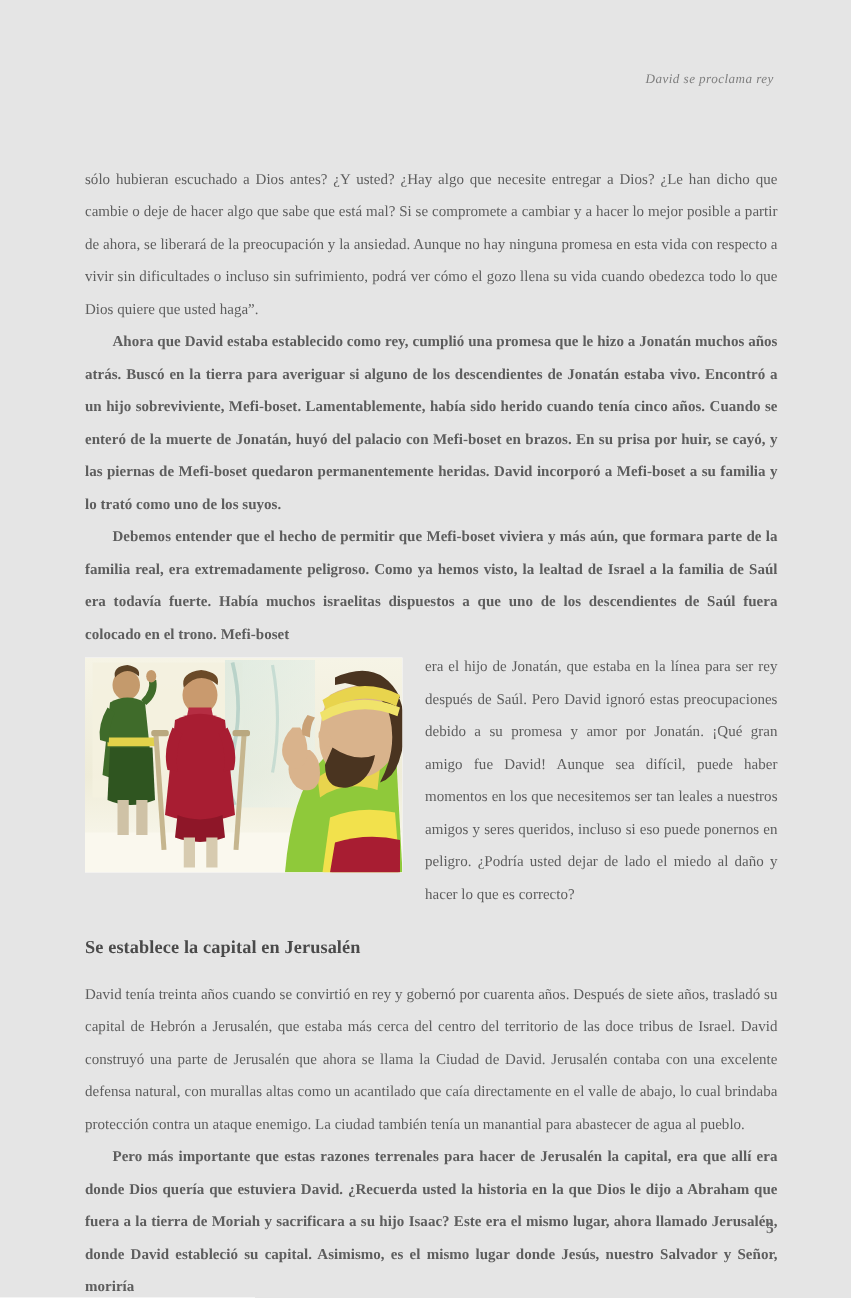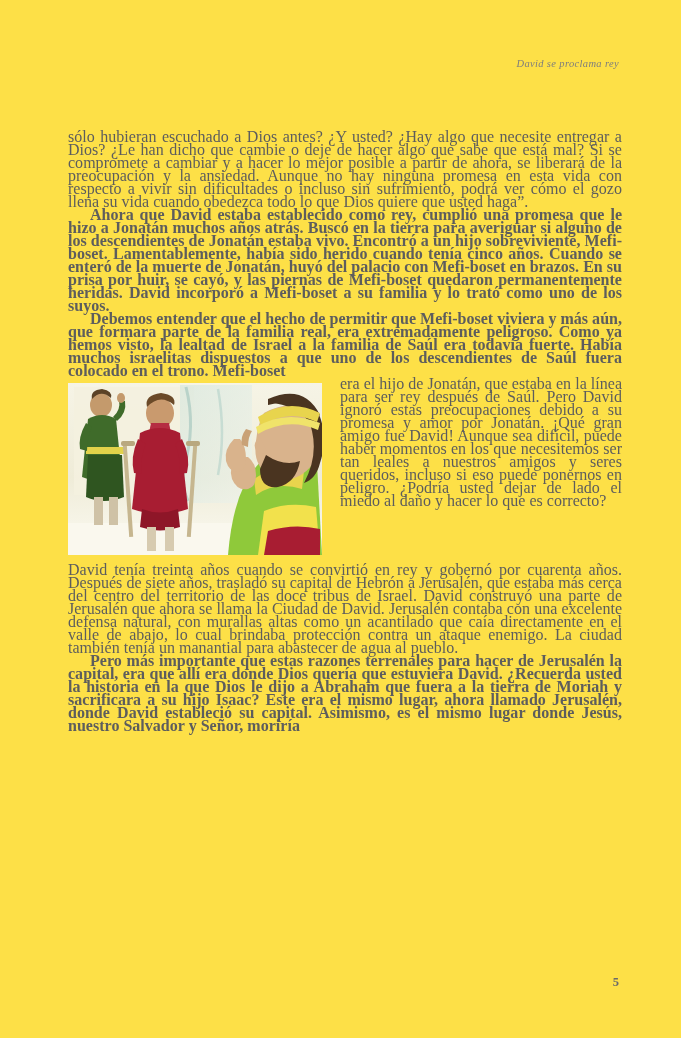--- a/index.html
+++ b/index.html
@@ -7,21 +7,21 @@
     padding: 0;
     background: #ffffff;
   }
   body {
     font-family: "Liberation Serif", "DejaVu Serif", serif;
   }
   .page {
     position: relative;
     width: 681px;
     height: 1038px;
-    background: #fde047;
+    background: #e5e5e5;
     overflow: hidden;
     box-sizing: border-box;
   }
   
   .running-head {
     position: absolute;
     top: 58px;
     right: 62px;
     font-style: italic;
     font-size: 10.5px;
@@ -31,22 +31,22 @@
   }
   
   .column {
     position: absolute;
     left: 68px;
     top: 130px;
     width: 554px;
   }
   p.body-text {
     margin: 0;
-    font-size: 16px;
-    line-height: 13px;
+    font-size: 12px;
+    line-height: 26px;
     text-align: justify;
     color: #5d5d5d;
     letter-spacing: 0.02px;
     -webkit-font-smoothing: antialiased;
   }
   p.body-text.indent {
     text-indent: 22px;
     font-weight: bold;
   }
   p.body-text + p.body-text {
@@ -179,20 +179,21 @@
             <path d="M178 46 q-6 8 -4 16 l6 2 q0 -10 4 -16z" fill="#c9a277"></path>
           </g>
 
           <rect x="0" y="0" width="254" height="172" fill="none"></rect>
         </svg>
       </div>
 
       <p class="body-text">era el hijo de Jonatán, que estaba en la línea para ser rey después de Saúl. Pero David ignoró estas preocupaciones debido a su promesa y amor por Jonatán. ¡Qué gran amigo fue David! Aunque sea difícil, puede haber momentos en los que necesitemos ser tan leales a nuestros amigos y seres queridos, incluso si eso puede ponernos en peligro. ¿Podría usted dejar de lado el miedo al daño y hacer lo que es correcto?</p>
     </div>
 
+    <h2 class="section-heading">Se establece la capital en Jerusalén</h2>
 
     <p class="body-text">David tenía treinta años cuando se convirtió en rey y gobernó por cuarenta años. Después de siete años, trasladó su capital de Hebrón a Jerusalén, que estaba más cerca del centro del territorio de las doce tribus de Israel. David construyó una parte de Jerusalén que ahora se llama la Ciudad de David. Jerusalén contaba con una excelente defensa natural, con murallas altas como un acantilado que caía directamente en el valle de abajo, lo cual brindaba protección contra un ataque enemigo. La ciudad también tenía un manantial para abastecer de agua al pueblo.</p>
 
     <p class="body-text indent">Pero más importante que estas razones terrenales para hacer de Jerusalén la capital, era que allí era donde Dios quería que estuviera David. ¿Recuerda usted la historia en la que Dios le dijo a Abraham que fuera a la tierra de Moriah y sacrificara a su hijo Isaac? Este era el mismo lugar, ahora llamado Jerusalén, donde David estableció su capital. Asimismo, es el mismo lugar donde Jesús, nuestro Salvador y Señor, moriría</p>
 
   </div>
 
   <div class="folio">5</div>
 
 </div>

